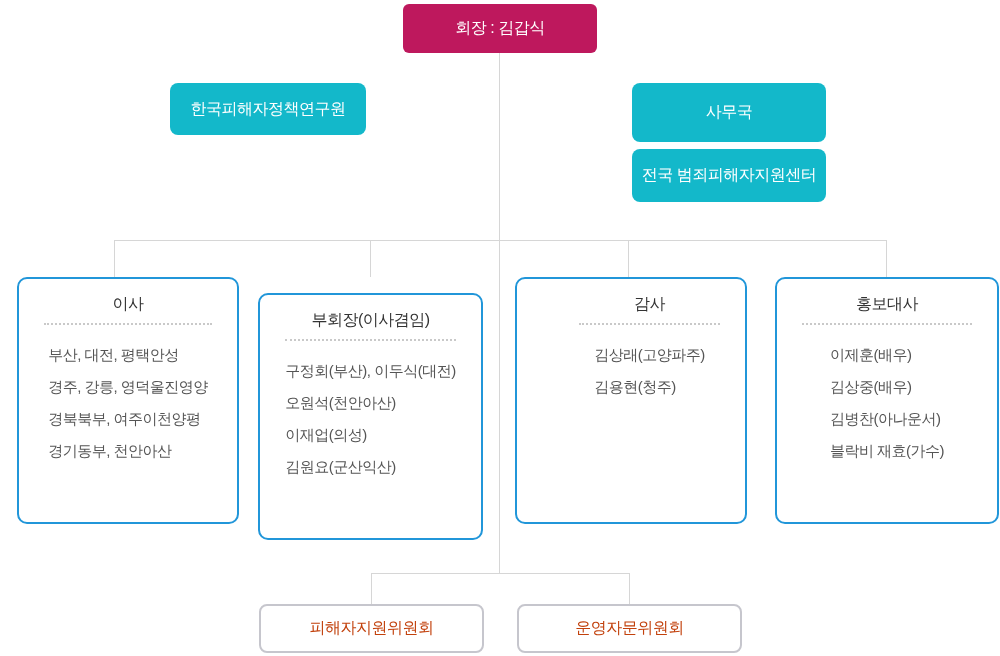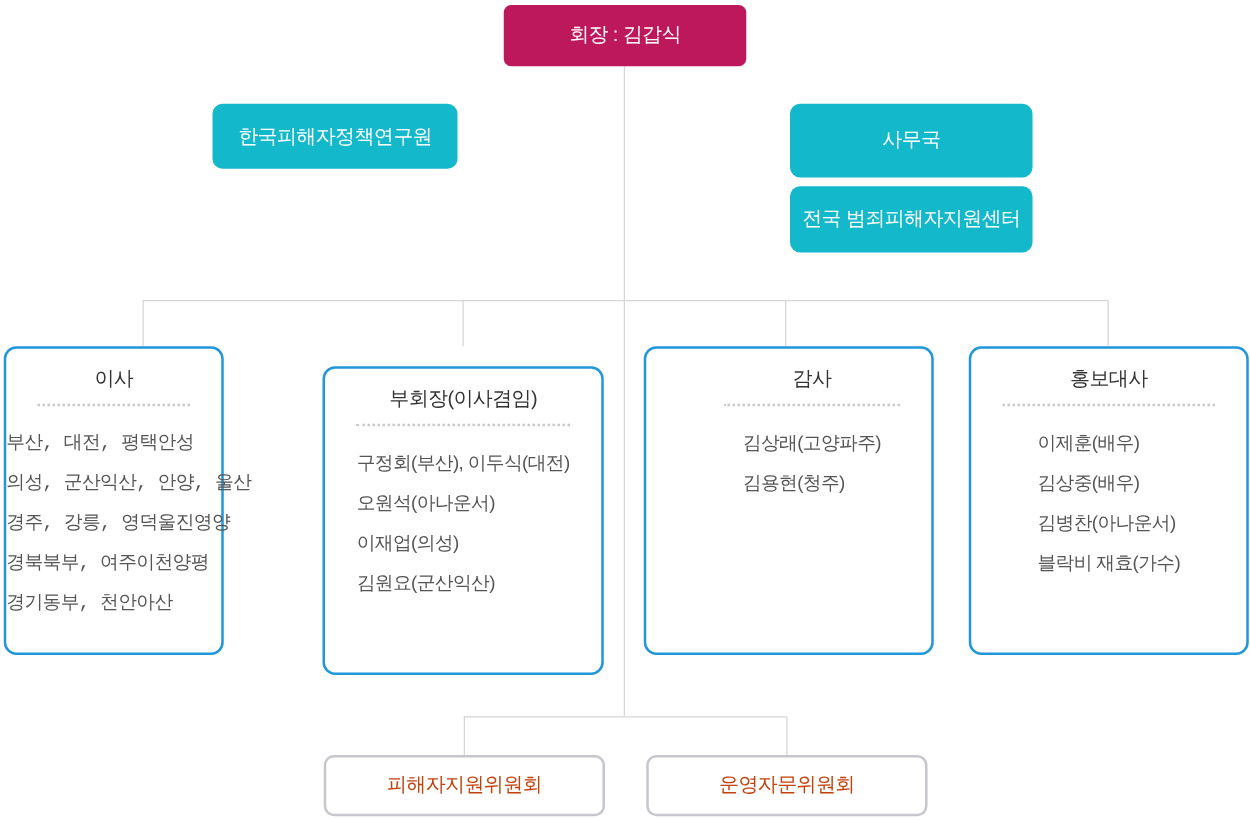--- a/index.html
+++ b/index.html
@@ -96,37 +96,36 @@
     <span>한국피해자정책연구원</span>
   </div>
   <div class="node cyan" style="left:632px; top:83px; width:194px; height:59px;">
     <span>사무국</span>
   </div>
   <div class="node cyan" style="left:632px; top:149px; width:194px; height:53px;">
     <span>전국 범죄피해자지원센터</span>
   </div>
 
   <div id="panels">
-      <div class="panel" style="left: 3px; width: 176px; font-family: Liberation Mono, monospace;">
+      <div class="panel" style="left: 17px; width: 222px;">
     <div class="panel-title">이사</div>
     <div class="panel-divider"></div>
     <ul class="panel-list">
           <li>부산, 대전, 평택안성</li>
-          <li>의성, 군산익산, 안양, 울산</li>
           <li>경주, 강릉, 영덕울진영양</li>
           <li>경북북부, 여주이천양평</li>
           <li>경기동부, 천안아산</li>
         </ul>
   </div>
       <div class="panel" style="left: 258px; width: 225px; margin-top: 16px;">
     <div class="panel-title">부회장(이사겸임)</div>
     <div class="panel-divider"></div>
     <ul class="panel-list">
           <li>구정회(부산), 이두식(대전)</li>
-          <li>오원석(아나운서)</li>
+          <li>오원석(천안아산)</li>
           <li>이재업(의성)</li>
           <li>김원요(군산익산)</li>
         </ul>
   </div>
       <div class="panel" style="left: 515px; width: 232px; padding-left: 37px;">
     <div class="panel-title">감사</div>
     <div class="panel-divider"></div>
     <ul class="panel-list">
           <li>김상래(고양파주)</li>
           <li>김용현(청주)</li>

